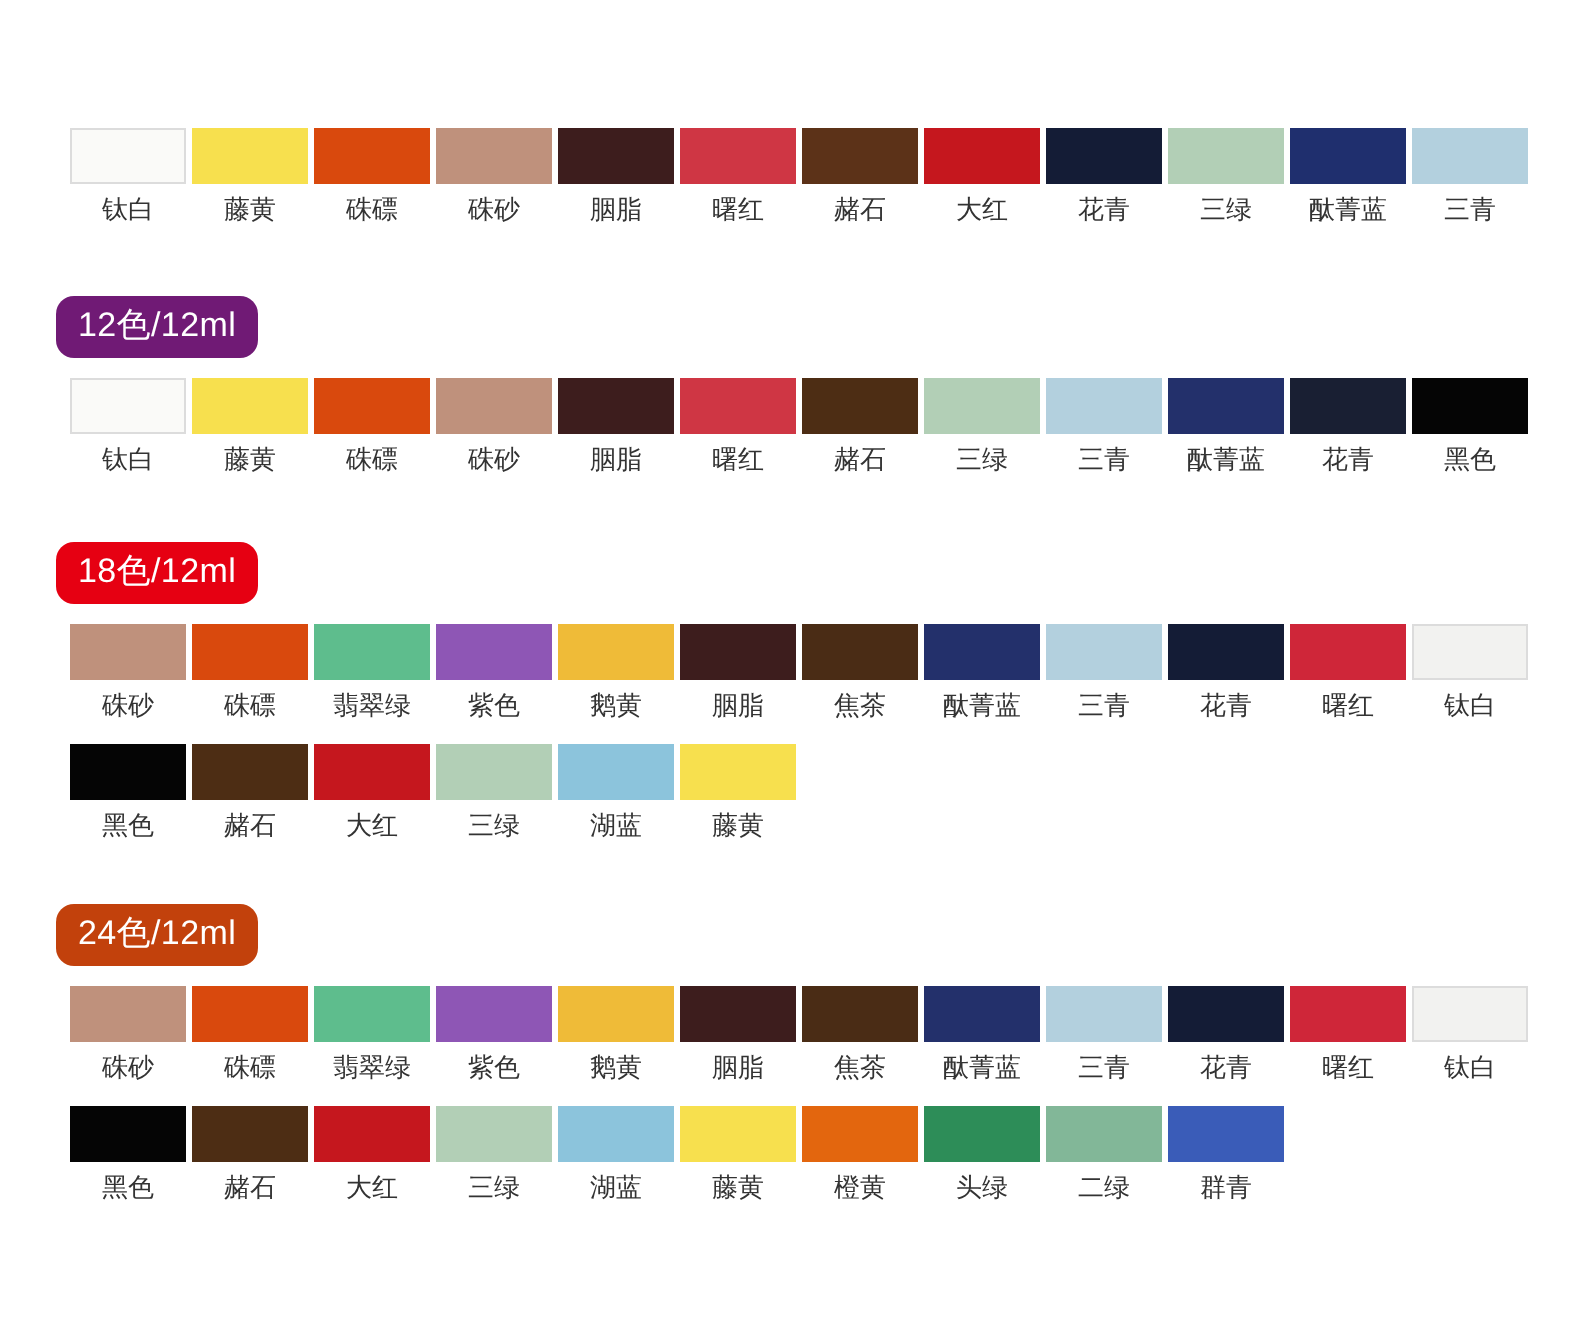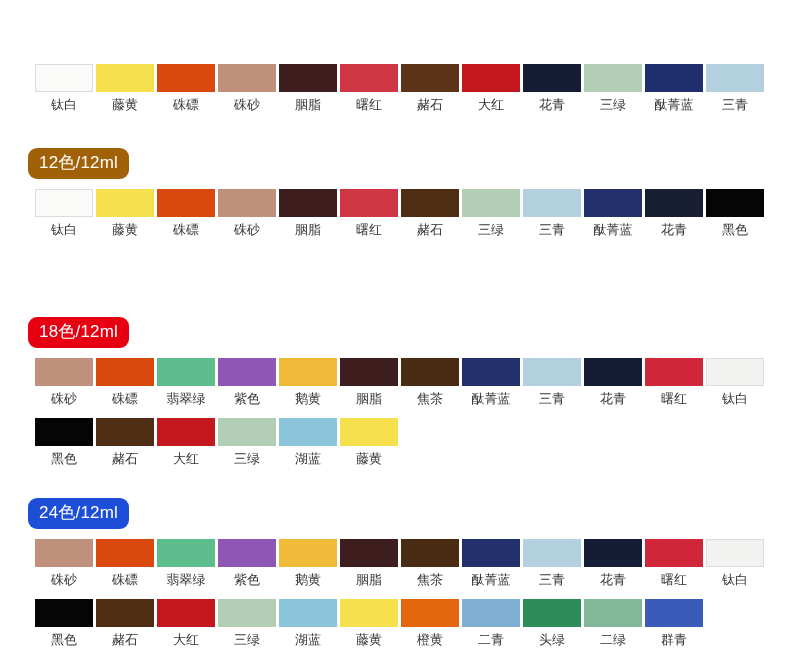--- a/index.html
+++ b/index.html
@@ -132,21 +132,21 @@
         </div>
         <div class="swatch-cell">
           <span class="chip" style="background-color: rgb(179, 208, 222);"></span>
           <span class="chip-label" style="color: rgb(51, 51, 51);">三青</span>
         </div>
       </div>
   </section>
 
   <section class="group g2">
     <div class="badge-wrap">
-      <span class="badge" style="background: #a16207; color: rgb(255, 255, 255);">12色/12ml</span>
+      <span class="badge" style="background: #701a75; color: rgb(255, 255, 255);">12色/12ml</span>
     </div>
     <div class="swatch-row">
         <div class="swatch-cell">
           <span class="chip bordered" style="background-color: rgb(250, 250, 248);"></span>
           <span class="chip-label" style="color: rgb(51, 51, 51);">钛白</span>
         </div>
         <div class="swatch-cell">
           <span class="chip" style="background-color: rgb(247, 224, 78);"></span>
           <span class="chip-label" style="color: rgb(51, 51, 51);">藤黄</span>
         </div>
@@ -188,21 +188,21 @@
         </div>
         <div class="swatch-cell">
           <span class="chip" style="background-color: rgb(5, 5, 5);"></span>
           <span class="chip-label" style="color: rgb(51, 51, 51);">黑色</span>
         </div>
       </div>
   </section>
 
   <section class="group g3">
     <div class="badge-wrap">
-      <span class="badge" style="background: rgb(230, 0, 18); color: rgb(255, 255, 255); margin-top: 46px;">18色/12ml</span>
+      <span class="badge" style="background: rgb(230, 0, 18); color: rgb(255, 255, 255);">18色/12ml</span>
     </div>
     <div class="swatch-row">
         <div class="swatch-cell">
           <span class="chip" style="background-color: rgb(191, 145, 124);"></span>
           <span class="chip-label" style="color: rgb(51, 51, 51);">硃砂</span>
         </div>
         <div class="swatch-cell">
           <span class="chip" style="background-color: rgb(217, 73, 13);"></span>
           <span class="chip-label" style="color: rgb(51, 51, 51);">硃磦</span>
         </div>
@@ -270,21 +270,21 @@
         </div>
         <div class="swatch-cell">
           <span class="chip" style="background-color: rgb(247, 224, 78);"></span>
           <span class="chip-label" style="color: rgb(51, 51, 51);">藤黄</span>
         </div>
       </div>
   </section>
 
   <section class="group g4">
     <div class="badge-wrap">
-      <span class="badge" style="background: #1d4ed8; color: rgb(255, 255, 255);">24色/12ml</span>
+      <span class="badge" style="background: #c2410c; color: rgb(255, 255, 255);">24色/12ml</span>
     </div>
     <div class="swatch-row">
         <div class="swatch-cell">
           <span class="chip" style="background-color: rgb(191, 145, 124);"></span>
           <span class="chip-label" style="color: rgb(51, 51, 51);">硃砂</span>
         </div>
         <div class="swatch-cell">
           <span class="chip" style="background-color: rgb(217, 73, 13);"></span>
           <span class="chip-label" style="color: rgb(51, 51, 51);">硃磦</span>
         </div>
@@ -352,24 +352,20 @@
         </div>
         <div class="swatch-cell">
           <span class="chip" style="background-color: rgb(247, 224, 78);"></span>
           <span class="chip-label" style="color: rgb(51, 51, 51);">藤黄</span>
         </div>
         <div class="swatch-cell">
           <span class="chip" style="background-color: rgb(227, 102, 14);"></span>
           <span class="chip-label" style="color: rgb(51, 51, 51);">橙黄</span>
         </div>
         <div class="swatch-cell">
-          <span class="chip" style="background-color: rgb(126, 175, 210);"></span>
-          <span class="chip-label" style="color: rgb(51, 51, 51);">二青</span>
-        </div>
-        <div class="swatch-cell">
           <span class="chip" style="background-color: rgb(45, 141, 88);"></span>
           <span class="chip-label" style="color: rgb(51, 51, 51);">头绿</span>
         </div>
         <div class="swatch-cell">
           <span class="chip" style="background-color: rgb(130, 183, 152);"></span>
           <span class="chip-label" style="color: rgb(51, 51, 51);">二绿</span>
         </div>
         <div class="swatch-cell">
           <span class="chip" style="background-color: rgb(58, 92, 184);"></span>
           <span class="chip-label" style="color: rgb(51, 51, 51);">群青</span>

